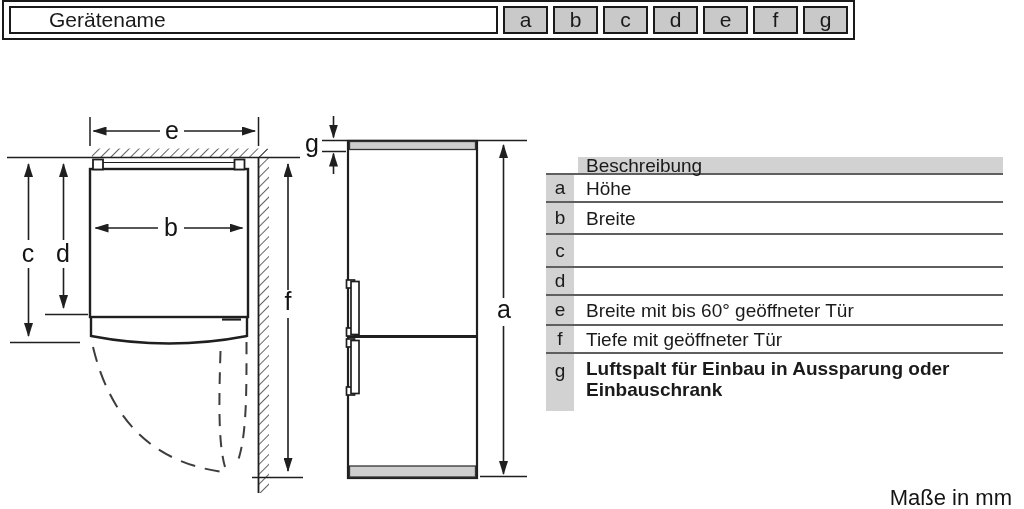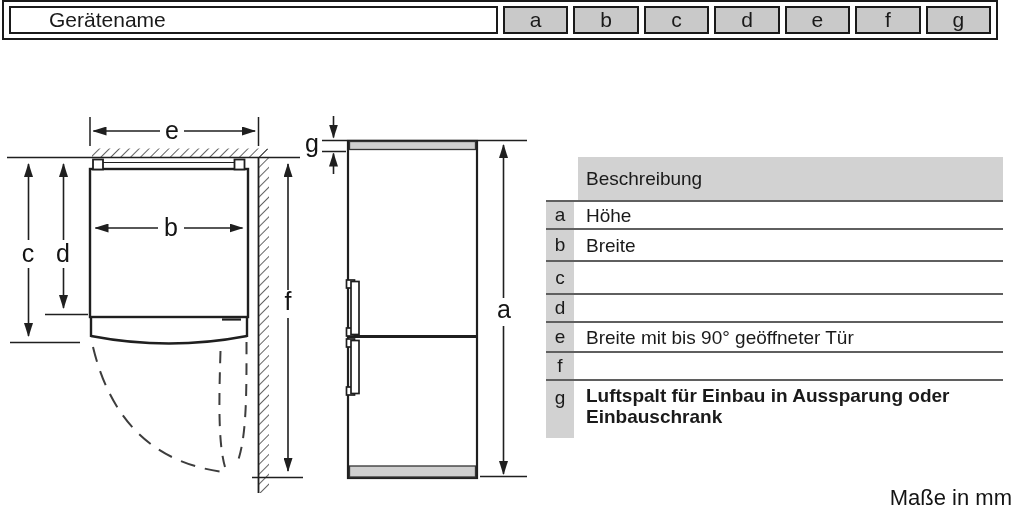--- a/index.html
+++ b/index.html
@@ -5,21 +5,21 @@
   html,body{margin:0;padding:0;}
   body{
     width:1024px;height:509px;position:relative;overflow:hidden;
     background:#ffffff;color:#1a1a1a;
     font-family:"Liberation Sans",sans-serif;
   }
   *{box-sizing:border-box;}
 
   
   .spec-table{
-    position:absolute;left:2px;top:0;width:996px;
+    position:absolute;left:2px;top:0;width:853px;
     border:2px solid #1a1a1a;border-collapse:separate;border-spacing:5px 4px;
     table-layout:fixed;
   }
   .spec-table td{
     border:2px solid #1a1a1a;background:#fff;
     font-size:21px;text-align:center;padding:0;height:28px;vertical-align:middle;
     overflow:hidden;white-space:nowrap;
   }
   .spec-table tr.hdr td{height:26px;}
   .spec-table td.name{width:489px;text-align:left;padding-left:38px;}
@@ -31,21 +31,21 @@
   .legend-row.sep{border-bottom:2px solid #5f5f5f;}
   .legend-row .key{
     width:28px;flex:none;background:#d2d2d2;
     display:flex;align-items:center;justify-content:center;
   }
   .legend-row .key.blank{background:transparent;}
   .legend-row .gap{width:4px;flex:none;}
   .legend-row .desc{
     flex:1;display:flex;align-items:center;padding-left:8px;line-height:21px;
   }
-  .legend-row.header{height:45px;}
+  .legend-row.header{height:18px;}
   .legend-row.header .desc{background:#d2d2d2;}
   .row-a{height:28px;} .row-b{height:32px;} .row-c{height:33px;}
   .row-d{height:28px;} .row-e{height:30px;} .row-f{height:28px;}
   .row-g{min-height:57px;}
   .row-g .key{align-items:flex-start;padding-top:6px;}
   .row-g .desc{padding-top:4px;padding-bottom:6px;align-items:flex-start;font-weight:bold;}
 
   
   svg.diagram{position:absolute;left:0;top:0;}
   svg.diagram text{
@@ -195,25 +195,26 @@
     <div class="key">c</div>
     <div class="gap"></div>
   </div>
   <div class="legend-row row-d sep">
     <div class="key">d</div>
     <div class="gap"></div>
   </div>
   <div class="legend-row row-e sep">
     <div class="key">e</div>
     <div class="gap"></div>
-    <div class="desc">Breite mit bis 90° geöffneter Tür</div>
+    <div class="desc">Breite mit bis 60° geöffneter Tür</div>
   </div>
   <div class="legend-row row-f sep">
     <div class="key">f</div>
     <div class="gap"></div>
+    <div class="desc">Tiefe mit geöffneter Tür</div>
   </div>
   <div class="legend-row row-g">
     <div class="key">g</div>
     <div class="gap"></div>
     <div class="desc">Luftspalt für Einbau in Aussparung oder Einbauschrank</div>
   </div>
 </div>
 
 <div class="units">Maße in mm</div>
 

